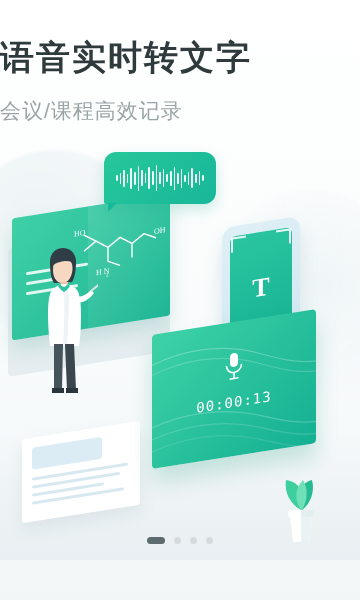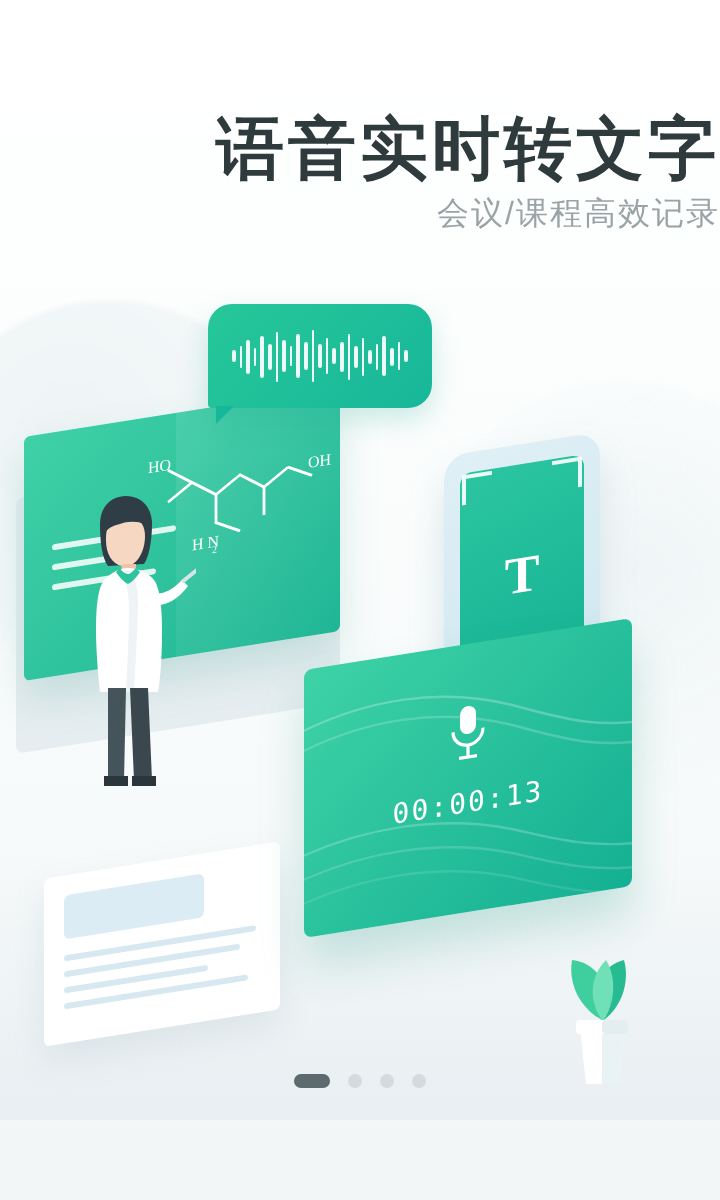--- a/index.html
+++ b/index.html
@@ -17,36 +17,37 @@
     position: relative;
     width: 360px;
     height: 600px;
     background: linear-gradient(180deg, #ffffff 0%, #fbfdfd 40%, #f2f6f7 100%);
     overflow: hidden;
   }
 
   
   .headline-wrap {
     position: absolute;
-    top: 54px;
+    top: 36px;
     left: 0;
     width: 360px;
-    text-align: right;
+    text-align: left;
     z-index: 6;
   }
   .headline {
     font-size: 34px;
     font-weight: bold;
     letter-spacing: 2px;
     color: #2f3a3c;
     line-height: 1.25;
     margin: 0;
   }
   .subheadline {
-    font-size: 16px;
+    margin-top: 18px;
+    font-size: 21px;
     letter-spacing: 1px;
     color: #9aa4a6;
   }
 
   
   .stage {
     position: absolute;
     top: 0;
     left: 0;
     width: 360px;

